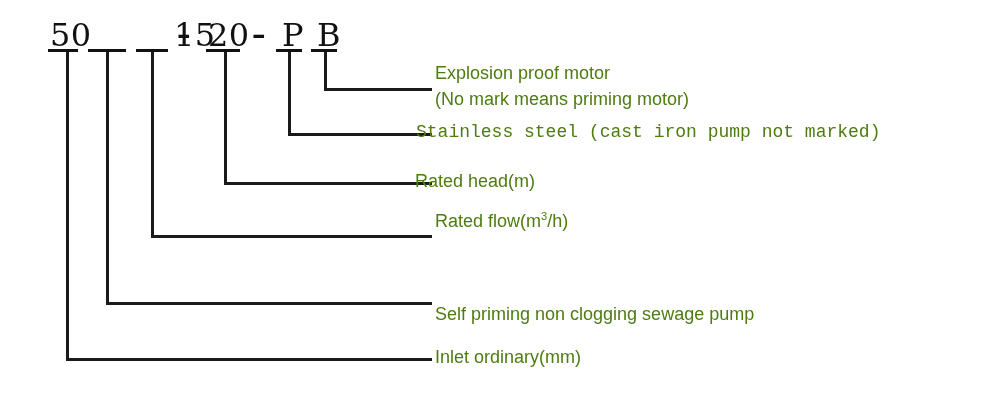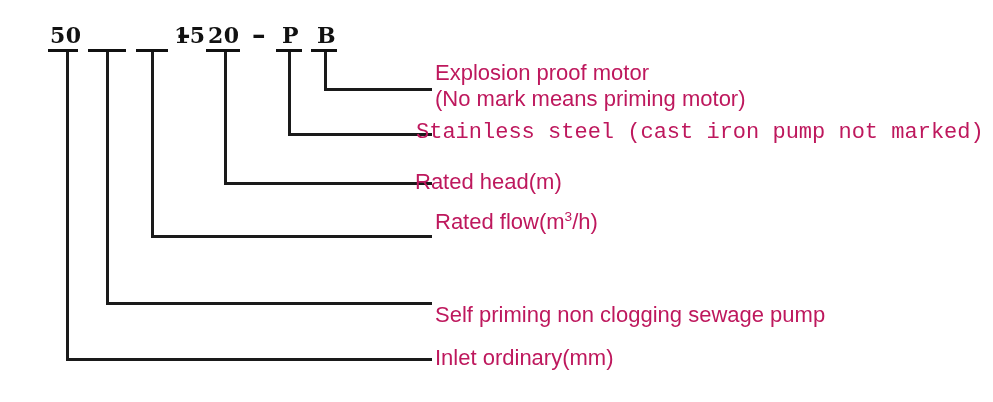--- a/index.html
+++ b/index.html
@@ -22,22 +22,22 @@
     position: absolute;
     left: 0;
     top: 18px;
     width: 993px;
     height: 40px;
   }
   .code-token {
     position: absolute;
     top: 0;
     font-family: "DejaVu Serif", serif;
-    font-weight: bold;
-    font-size: 22px;
+    font-weight: normal;
+    font-size: 32px;
     line-height: 34px;
     color: #111111;
     letter-spacing: 0.5px;
     white-space: pre;
   }
   .code-dash {
     position: absolute;
     top: 0;
     font-family: "DejaVu Serif", serif;
     font-weight: bold;
@@ -60,23 +60,23 @@
   }
   .hline {
     position: absolute;
     height: 3px;
     background: #1a1a1a;
   }
   
   .label {
     position: absolute;
     font-family: "Liberation Sans", sans-serif;
-    font-size: 22px;
+    font-size: 18px;
     line-height: 27px;
-    color: #be185d;
+    color: #4d7c0f;
     white-space: nowrap;
   }
   .label.two-line {
     line-height: 26px;
   }
   .label sup {
     font-size: 0.62em;
     vertical-align: super;
     line-height: 0;
   }

